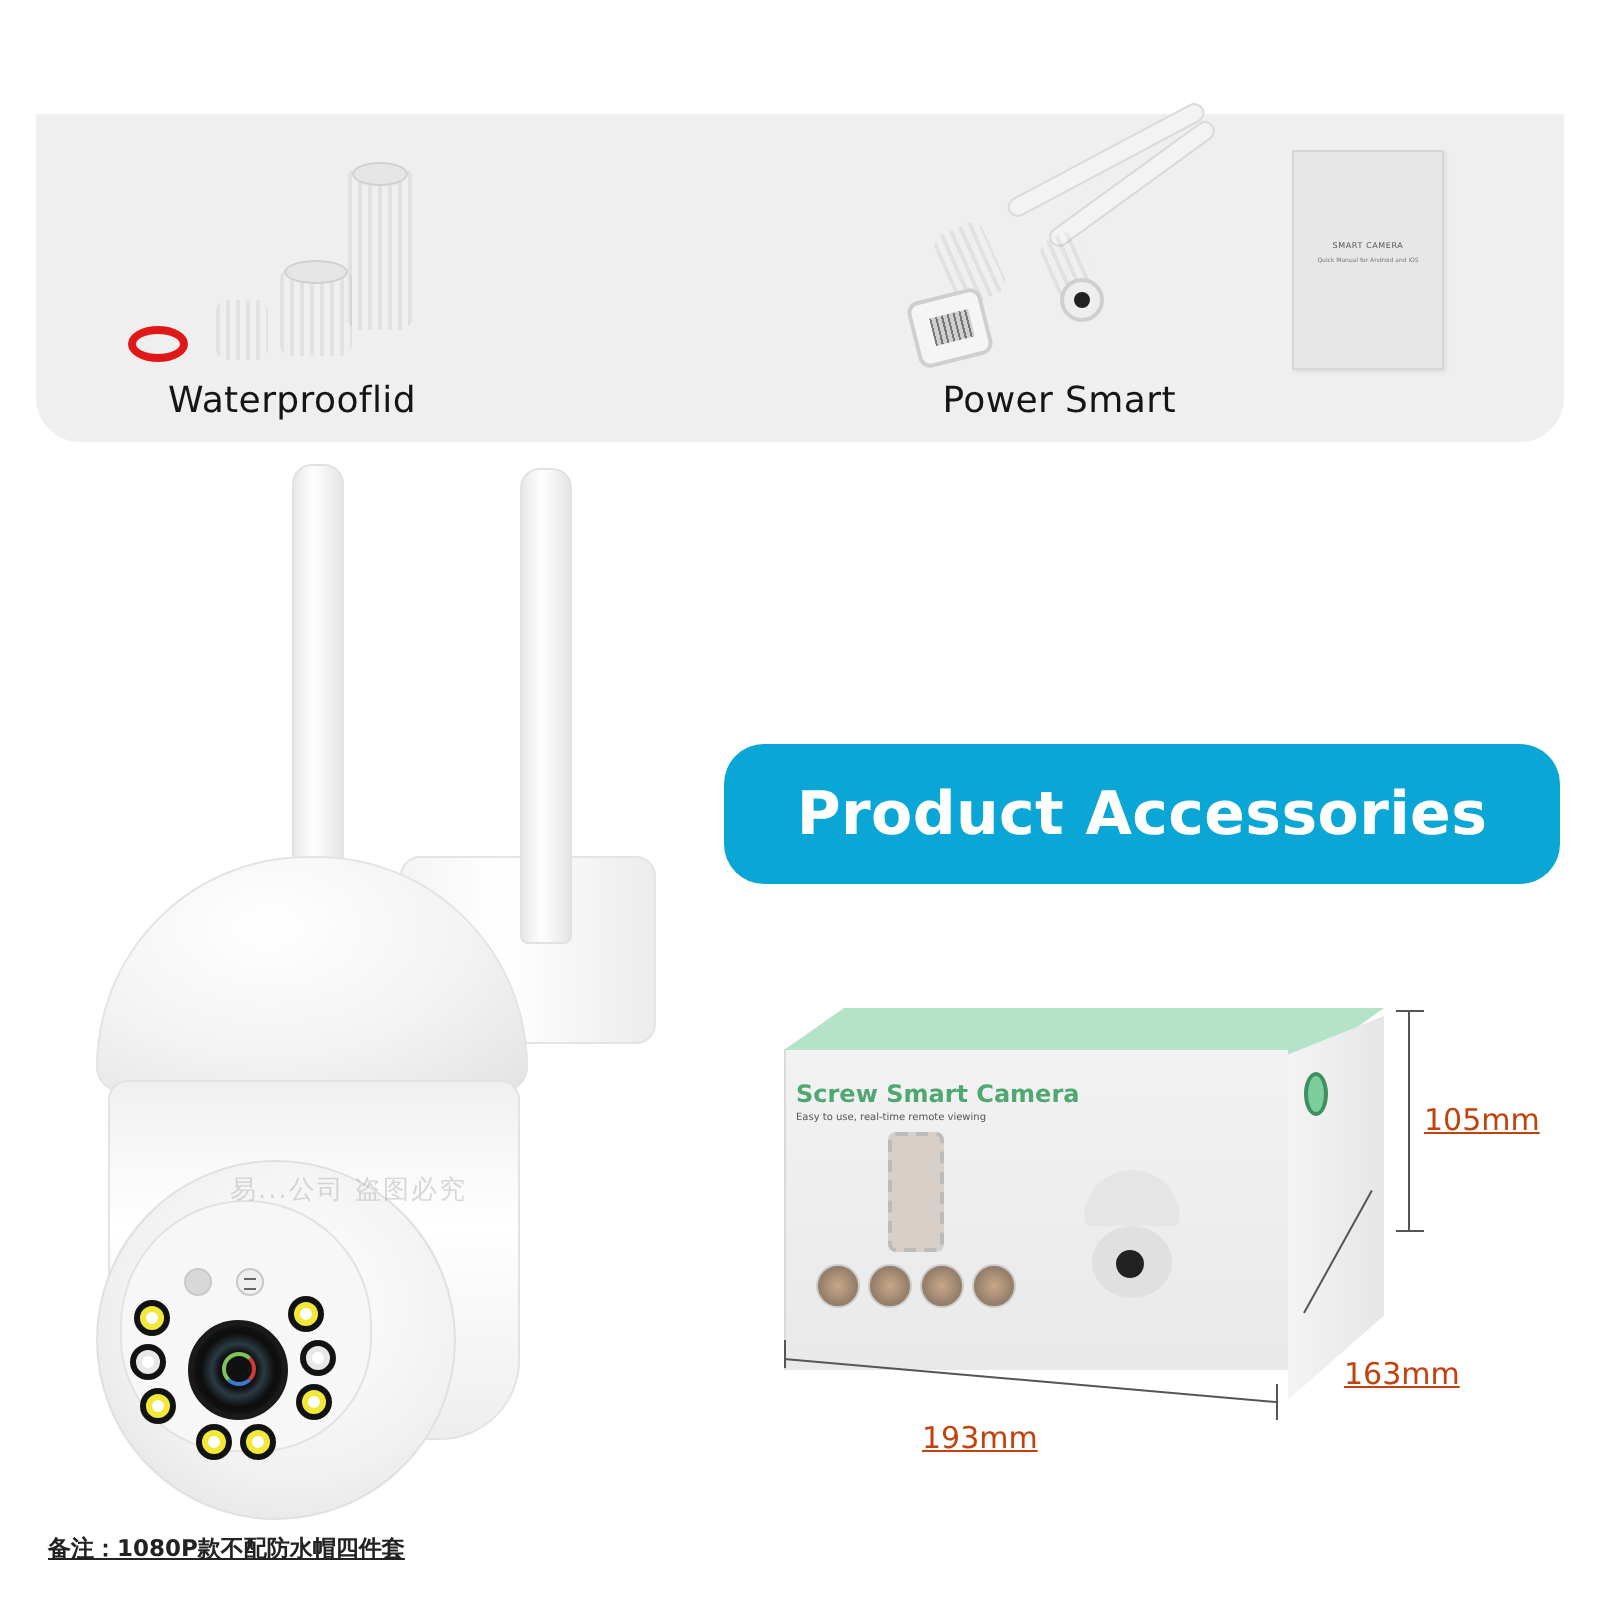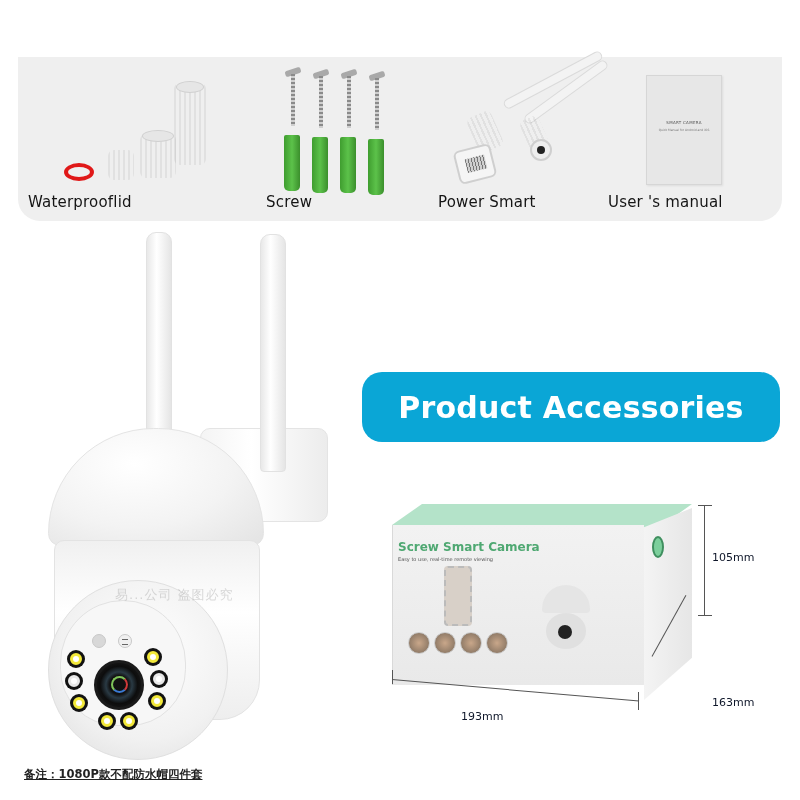--- a/index.html
+++ b/index.html
@@ -6,22 +6,22 @@
   html, body { width: 800px; height: 800px; background: #ffffff; overflow: hidden; }
   body { position: relative; font-family: "DejaVu Sans", sans-serif; color: #111; }
 
   
   .acc-panel {
     position: absolute; left: 18px; top: 57px; width: 764px; height: 164px;
     background: #efefef; border-radius: 0 0 22px 22px;
   }
   .acc-item { position: absolute; top: 0; height: 164px; }
   .acc-label {
-    position: absolute; bottom: 10px; left: 0; right: 0; text-align: left;
-    font-size: 15px; color: #151515; letter-spacing: 0.2px;
+    position: absolute; bottom: 10px; left: 0; right: 0; text-align: right;
+    font-size: 18px; color: #151515; letter-spacing: 0.2px;
   }
 
   
   .ring { position: absolute; border: 4px solid #e01818; border-radius: 50%; }
   .cyl { position: absolute; background: linear-gradient(90deg,#dcdcdc,#fafafa 45%,#e2e2e2); border-radius: 6px; }
   .cyl-top { position: absolute; border-radius: 50%; background: #e6e6e6; border: 1px solid #d0d0d0; }
   .ribs { background-image: repeating-linear-gradient(90deg, rgba(0,0,0,0.06) 0 2px, transparent 2px 5px); }
 
   
   .screw { position: absolute; width: 22px; height: 140px; }
@@ -80,79 +80,55 @@
   .phone { position: absolute; left: 444px; top: 566px; width: 28px; height: 60px; background: #d8d0c8; border: 2px dashed #bbb; border-radius: 4px; }
   .thumb { position: absolute; top: 632px; width: 22px; height: 22px; border-radius: 50%; background: radial-gradient(circle,#c9a78a,#7a6a5a); border: 1px solid #ccc; }
   .mini-cam { position: absolute; left: 542px; top: 585px; width: 48px; height: 66px; }
   .mini-dome { position: absolute; left: 0; top: 0; width: 48px; height: 28px; background: #e5e5e5; border-radius: 24px 24px 4px 4px; }
   .mini-ball { position: absolute; left: 4px; top: 28px; width: 40px; height: 36px; background: #e0e0e0; border-radius: 50%; }
   .mini-lens { position: absolute; left: 16px; top: 40px; width: 14px; height: 14px; background: #222; border-radius: 50%; }
   .side-logo { position: absolute; left: 652px; top: 536px; width: 12px; height: 22px; border-radius: 50%; background: #7ccf9c; border: 2px solid #3f8f5f; }
 
   
   .dim-line { position: absolute; background: #555; }
-  .dim-label { position: absolute; font-size: 11px; color: #0f172a; white-space: nowrap; }
+  .dim-label { position: absolute; font-size: 15px; color: #c2410c; white-space: nowrap; text-decoration: underline; }
 
   .note { position: absolute; left: 24px; top: 767px; font-size: 11.5px; font-weight: bold; color: #222; white-space: nowrap; text-decoration: underline; }
 </style>
 </head>
 <body>
 
 <div class="acc-panel">
 
   <div class="acc-item" style="left:10px;width:180px;">
     <div class="ring" style="left:36px;top:106px;width:30px;height:18px;"></div>
     <div class="cyl ribs" style="left:80px;top:93px;width:26px;height:30px;"></div>
     <div class="cyl ribs" style="left:112px;top:77px;width:36px;height:44px;"></div>
     <div class="cyl-top" style="left:114px;top:73px;width:32px;height:12px;"></div>
     <div class="cyl ribs" style="left:146px;top:26px;width:32px;height:82px;"></div>
     <div class="cyl-top" style="left:148px;top:24px;width:28px;height:12px;"></div>
     <div class="acc-label">Waterprooflid</div>
   </div>
 
-  <div class="acc-item" style="left:248px;width:130px;">
-    <div class="screw" style="left:16px;top:12px;">
-        <div class="head"></div>
-        <div class="shaft"></div>
-        <div class="anchor"></div>
-      </div>
-    <div class="screw" style="left:44px;top:14px;">
-        <div class="head"></div>
-        <div class="shaft"></div>
-        <div class="anchor"></div>
-      </div>
-    <div class="screw" style="left:72px;top:14px;">
-        <div class="head"></div>
-        <div class="shaft"></div>
-        <div class="anchor"></div>
-      </div>
-    <div class="screw" style="left:100px;top:16px;">
-        <div class="head"></div>
-        <div class="shaft"></div>
-        <div class="anchor"></div>
-      </div>
-    <div class="acc-label">Screw</div>
-  </div>
 
   <div class="acc-item" style="left:420px;width:150px;">
     <div class="cable" style="left:60px;top:18px;width:110px;height:10px;transform:rotate(-28deg);"></div>
     <div class="cable" style="left:78px;top:30px;width:100px;height:10px;transform:rotate(-36deg);"></div>
     <div class="cyl ribs" style="left:34px;top:56px;width:26px;height:38px;transform:rotate(-24deg);"></div>
     <div class="rj45" style="left:18px;top:90px;"></div>
     <div class="cyl ribs" style="left:86px;top:60px;width:20px;height:32px;transform:rotate(-24deg);"></div>
     <div class="dc" style="left:92px;top:82px;"></div>
     <div class="acc-label">Power Smart</div>
   </div>
 
   <div class="acc-item" style="left:590px;width:150px;">
     <div class="manual" style="left:38px;top:18px;width:76px;height:110px;">
       <div class="manual-title">SMART CAMERA</div>
       <div class="manual-sub">Quick Manual for Android and iOS</div>
     </div>
-    <div class="acc-label">User 's manual</div>
   </div>
 </div>
 
 <div class="cam">
   <div class="antenna" style="left:106px;top:-18px;height:222px;"></div>
   <div class="bracket" style="left:160px;top:178px;width:128px;height:94px;"></div>
   <div class="antenna" style="left:220px;top:-16px;height:238px;"></div>
   <div class="dome" style="left:8px;top:178px;width:216px;height:118px;"></div>
   <div class="body2" style="left:14px;top:290px;width:206px;height:180px;"></div>
   <div class="ball" style="left:8px;top:330px;width:180px;height:180px;"></div>
@@ -191,20 +167,20 @@
       <div class="mini-lens"></div>
   </div>
 </div>
 
 <div class="dim-line" style="left:704px;top:505px;width:1px;height:110px;"></div>
 <div class="dim-line" style="left:698px;top:505px;width:14px;height:1px;"></div>
 <div class="dim-line" style="left:698px;top:615px;width:14px;height:1px;"></div>
 <div class="dim-label" style="left:712px;top:551px;">105mm</div>
 
 <div class="dim-line" style="left:652px;top:656px;width:70px;height:1px;transform:rotate(-61deg);transform-origin:left;"></div>
-<div class="dim-label" style="left:672px;top:696px;margin-left:40px;">163mm</div>
+<div class="dim-label" style="left:672px;top:678px;">163mm</div>
 
 <div class="dim-line" style="left:392px;top:679px;width:248px;height:1px;transform:rotate(5deg);transform-origin:left;"></div>
 <div class="dim-line" style="left:392px;top:670px;width:1px;height:14px;"></div>
 <div class="dim-line" style="left:638px;top:692px;width:1px;height:18px;"></div>
 <div class="dim-label" style="left:461px;top:710px;">193mm</div>
 
 <div class="note">备注：1080P款不配防水帽四件套</div>
 
 </body></html>

